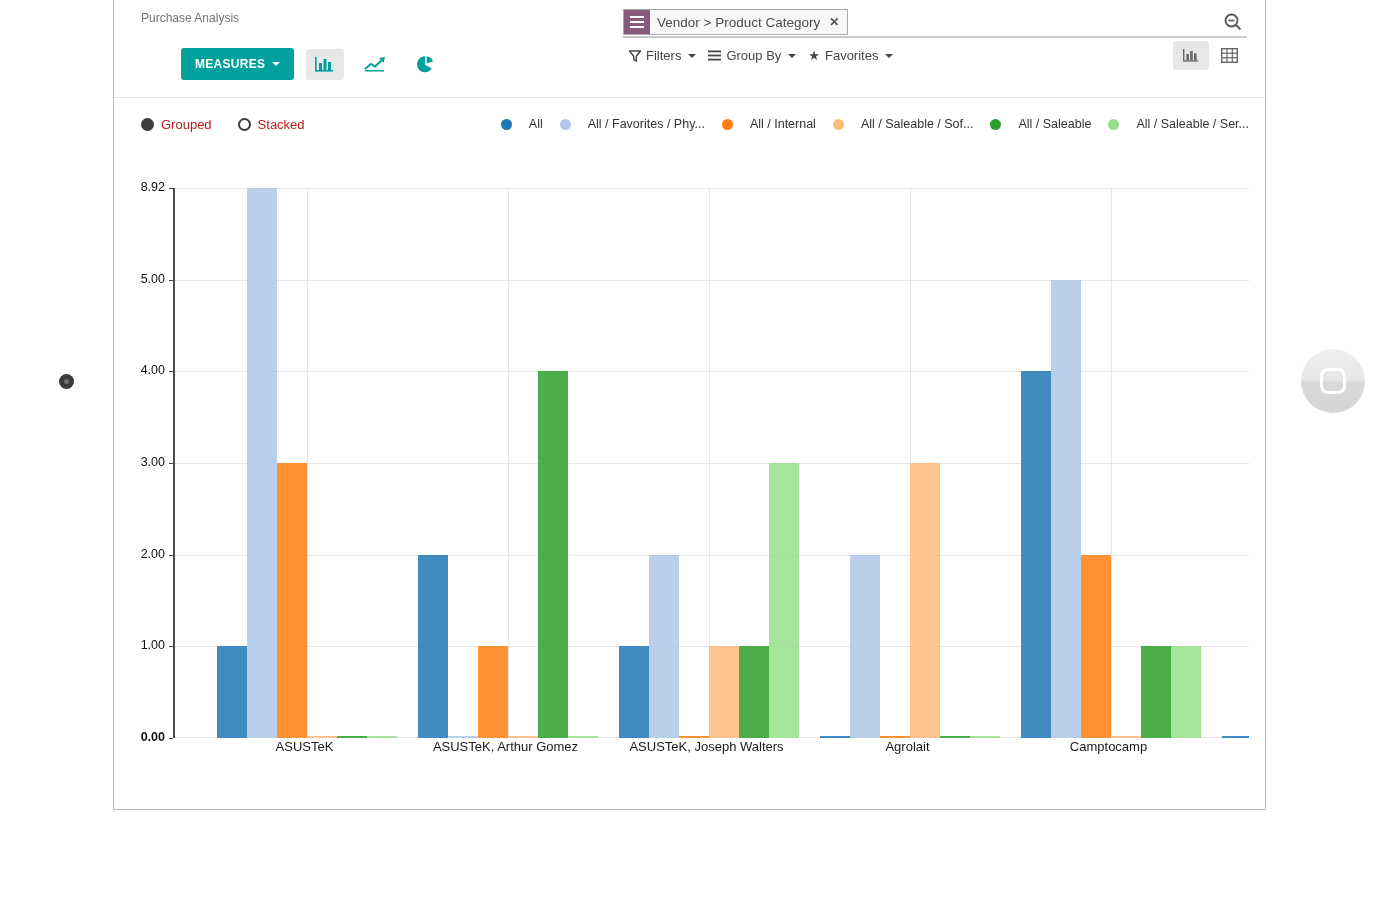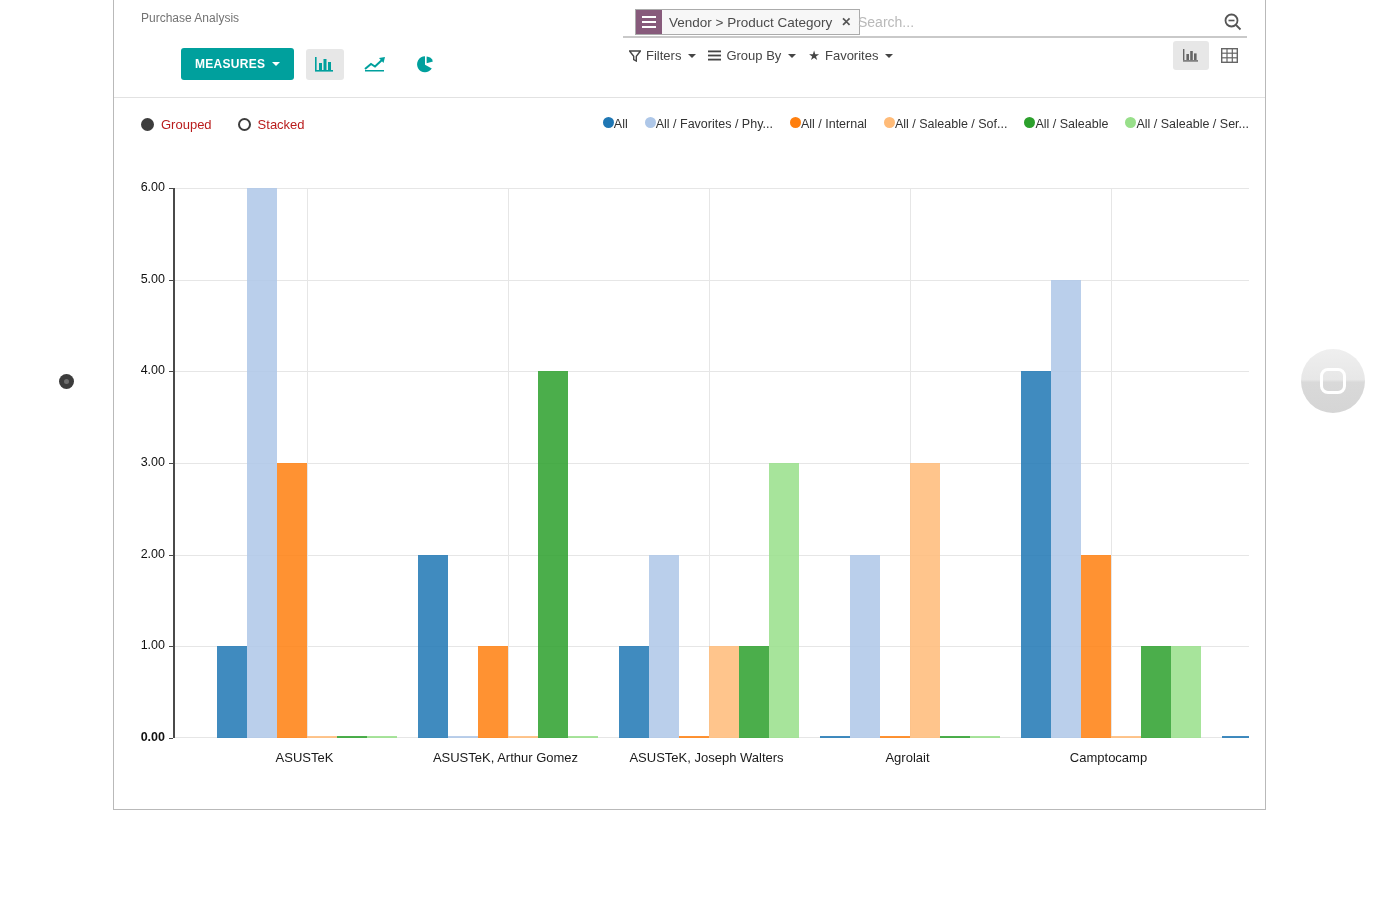--- a/index.html
+++ b/index.html
@@ -18,21 +18,21 @@
     padding:9px 14px; display:flex; align-items:center; gap:7px; cursor:pointer; }
   .caret { width:0; height:0; border-left:4px solid transparent; border-right:4px solid transparent;
     border-top:4px solid currentColor; display:inline-block; }
   .icon-btn { width:38px; height:31px; display:flex; align-items:center; justify-content:center;
     border:none; background:transparent; border-radius:3px; cursor:pointer; }
   .icon-btn.active { background:#e7e7e7; }
 
   
   .search-zone { position:absolute; left:509px; top:9px; width:624px; height:30px; }
   .search-underline { position:absolute; left:0; top:27px; width:100%; height:2px; background:#c9c9c9; }
-  .facet { position:absolute; left:12px; top:0; height:26px; display:flex; align-items:stretch;
+  .facet { position:absolute; left:0; top:0; height:26px; display:flex; align-items:stretch;
     border:1px solid #ababab; background:#f7f7f7; }
   .facet-icon { width:26px; background:#875A7B; display:flex; flex-direction:column;
     align-items:center; justify-content:center; gap:3px; }
   .facet-icon span { display:block; width:14px; height:2px; background:#fff; }
   .facet-label { display:flex; align-items:center; padding:0 7px; font-size:13.5px; color:#4c4c4c; }
   .facet-remove { display:flex; align-items:center; padding:0 8px 0 2px; font-size:12px;
     font-weight:bold; color:#555; cursor:pointer; }
   .search-input { position:absolute; left:235px; top:0; width:330px; height:26px; border:none;
     outline:none; font-family:inherit; font-size:14px; color:#333; background:transparent; }
   .search-input::placeholder { color:#b9b9b9; }
@@ -48,35 +48,35 @@
   .cp-separator { position:absolute; left:0; top:97px; width:100%; height:1px; background:#e2e2e2; }
 
   
   .graph-controls { position:absolute; left:27px; top:112px; width:1108px; height:24px;
     display:flex; align-items:center; }
   .mode-group { display:flex; align-items:center; gap:26px; }
   .mode-option { display:flex; align-items:center; gap:7px; font-size:13px; color:#b91c1c; cursor:pointer; }
   .radio { width:13px; height:13px; border-radius:50%; border:2px solid #3d3d3d; background:#fff; }
   .radio.checked { background:#3d3d3d; box-shadow:inset 0 0 0 2px #3d3d3d; }
   .legend { margin-left:auto; display:flex; align-items:center; gap:17px; }
-  .legend-item { display:flex; gap:0; font-size:12.5px; color:#333; cursor:pointer; }
+  .legend-item { display:flex; align-items:center; gap:17px; font-size:12.5px; color:#333; cursor:pointer; }
   .legend-dot { width:11px; height:11px; border-radius:50%; flex:none; }
 
   
   .plot-wrap { position:absolute; left:59px; top:188px; width:1076px; height:550px; }
   .plot-area { position:absolute; left:0; top:0; width:100%; height:100%;
     border-left:2px solid #4a4a4a; overflow:hidden; }
   .hline { position:absolute; left:0; width:100%; height:1px; background:#e6e6e6; }
   .vline { position:absolute; top:0; width:1px; height:100%; background:#e6e6e6; }
   .ylabel { position:absolute; right:100%; margin-right:8px; width:46px; text-align:right;
     font-size:12.5px; color:#111; }
   .ylabel.zero { font-weight:bold; }
   .ytick { position:absolute; right:100%; width:4px; height:1px; background:#4a4a4a; }
   .bar { position:absolute; bottom:0; width:30px; opacity:.85; }
-  .xlabel { position:absolute; top:100%; margin-top:12px; width:220px; text-align:center;
+  .xlabel { position:absolute; top:100%; margin-top:1px; width:220px; text-align:center;
     font-size:13px; color:#1a1a1a; }
 
   
   .float-dot { position:absolute; left:59px; top:374px; width:15px; height:15px; border-radius:50%;
     background:#3c3c3c; display:flex; align-items:center; justify-content:center; }
   .float-dot i { width:5px; height:5px; border-radius:50%; background:#6e6e6e; }
   .float-home { position:absolute; left:1301px; top:349px; width:64px; height:64px; border-radius:50%;
     background:linear-gradient(180deg,#efefef 0%,#e7e7e7 48%,#d9d9d9 52%,#d5d5d5 100%);
     display:flex; align-items:center; justify-content:center; cursor:pointer; }
   .float-home i { display:block; width:26px; height:26px; border:3px solid #fff; border-radius:8px; }
@@ -129,21 +129,20 @@
     <div class="search-underline"></div>
     <div class="facet">
       <span class="facet-icon">
           <span></span>
           <span></span>
           <span></span>
         </span>
       <span class="facet-label">Vendor &gt; Product Category</span>
       <span class="facet-remove">✕</span>
     </div>
-    <input class="search-input" type="text" placeholder="Search..." style="">
     <span class="magnifier">
       <svg width="20" height="20" viewBox="0 0 20 20">
         <circle cx="8.5" cy="8.5" r="6" fill="none" stroke="#555" stroke-width="1.8"></circle>
         <line x1="5.5" y1="8.5" x2="11.5" y2="8.5" stroke="#555" stroke-width="1.6"></line>
         <line x1="13" y1="13" x2="17.5" y2="17.5" stroke="#555" stroke-width="1.8"></line>
       </svg>
     </span>
   </div>
 
   <div class="filter-row">
@@ -291,21 +290,21 @@
         <div class="ylabel" style="top: 450.333px;">1.00</div>
         <div class="ytick" style="top: 458.333px;"></div>
         <div class="ylabel" style="top: 358.667px;">2.00</div>
         <div class="ytick" style="top: 366.667px;"></div>
         <div class="ylabel" style="top: 267px;">3.00</div>
         <div class="ytick" style="top: 275px;"></div>
         <div class="ylabel" style="top: 175.333px;">4.00</div>
         <div class="ytick" style="top: 183.333px;"></div>
         <div class="ylabel" style="top: 83.6667px;">5.00</div>
         <div class="ytick" style="top: 91.6667px;"></div>
-        <div class="ylabel" style="top: -8px;">6.00</div>
+        <div class="ylabel" style="top: -8px;">8.92</div>
         <div class="ytick" style="top: 0px;"></div>
         <div class="xlabel" style="left: 21.5px;">ASUSTeK</div>
         <div class="xlabel" style="left: 222.5px;">ASUSTeK, Arthur Gomez</div>
         <div class="xlabel" style="left: 423.5px;">ASUSTeK, Joseph Walters</div>
         <div class="xlabel" style="left: 624.5px;">Agrolait</div>
         <div class="xlabel" style="left: 825.5px;">Camptocamp</div>
       </div>
   </div>
 </div>
 

